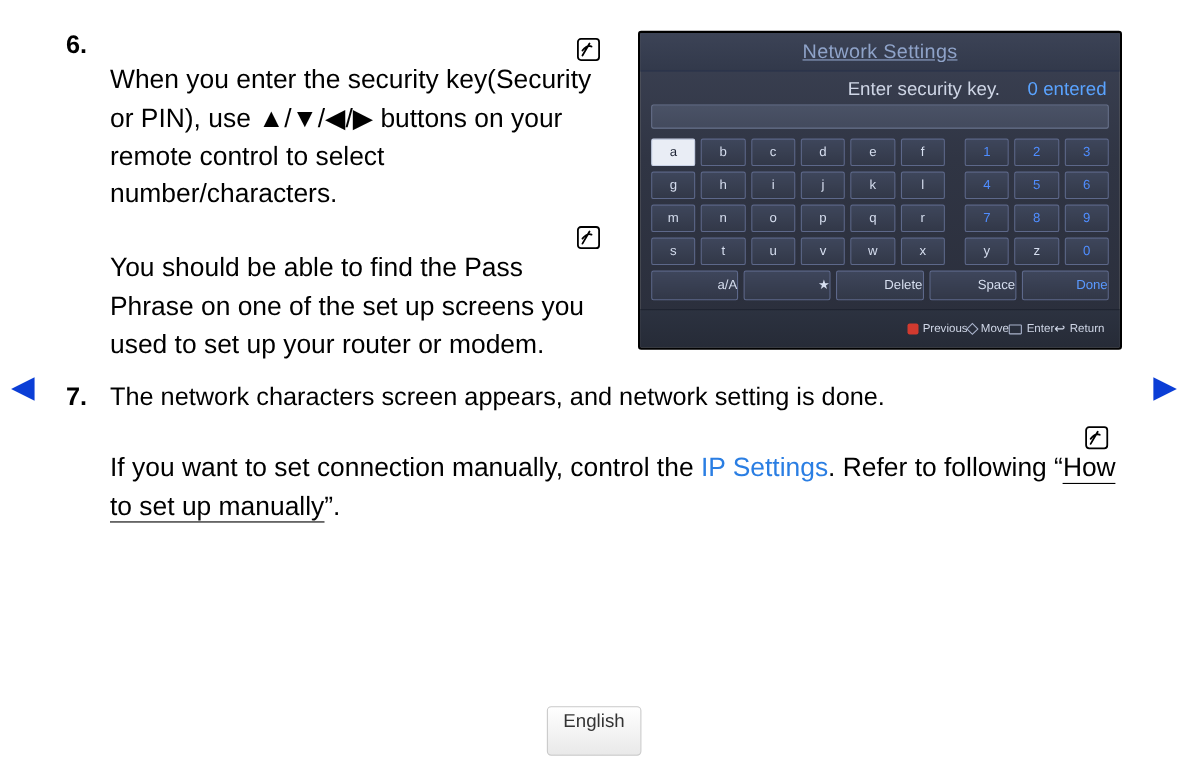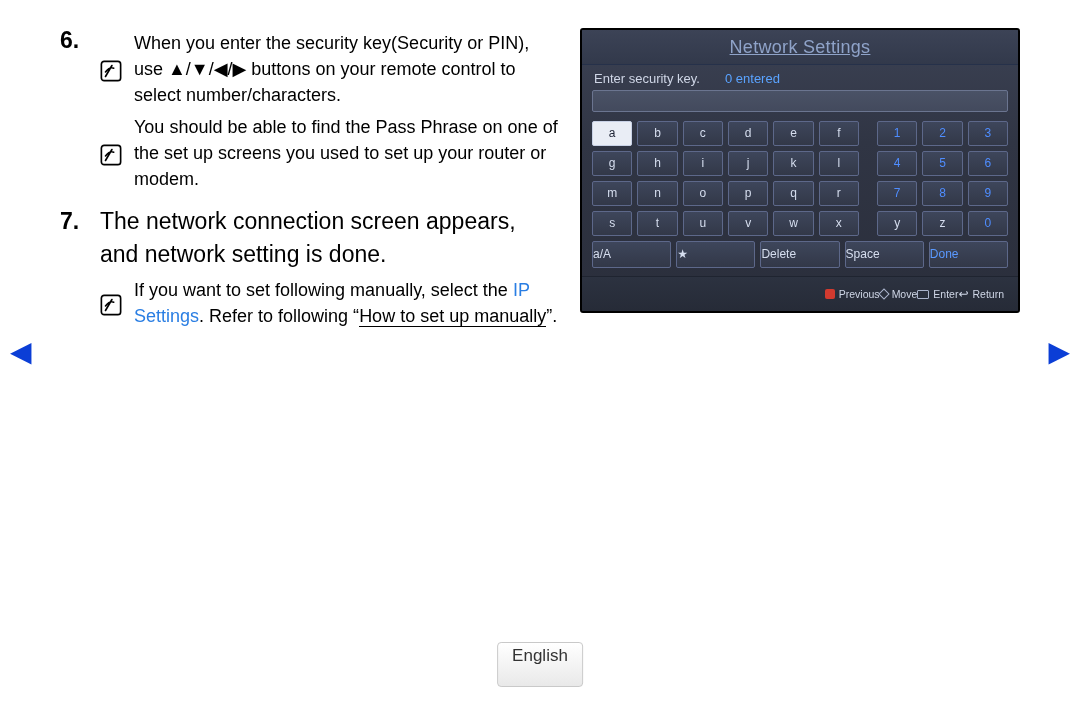--- a/index.html
+++ b/index.html
@@ -28,24 +28,25 @@
   .step-num {
     min-width: 40px;
     font-weight: 600;
   }
   .step-body { flex: 1; font-weight: 400; }
   .step-body p { margin: 0 0 4px 0; }
   .blue { color: #2a7ee3; font-weight: 400; }
   .notes { margin-top: 6px; }
   .note-row {
     display: flex;
-    align-items: center;
-    font-size: 18px;
+    align-items: flex-end;
+    font-size: 24px;
     line-height: 1.45;
     margin-bottom: 6px;
+    flex-direction: column;
   }
   .note-icon {
     min-width: 34px;
     display: flex; align-items: flex-start; justify-content: flex-start;
     padding-top: 4px;
   }
   .note-icon svg { width: 22px; height: 22px; }
   .note-text { flex: 1; }
   .underline { border-bottom: 1px solid #000; }
   .arrows { }
@@ -87,22 +88,22 @@
     font-size: 18px;
     color: #8fa3c9;
     padding: 7px 12px 6px;
     background: linear-gradient(#3c4356,#32394b);
     border-bottom: 1px solid #26314a;
     letter-spacing: .3px;
     text-decoration: underline;
   }
   .shot-inner { padding: 6px 10px 8px; }
   .shot-row1 {
-    display: flex; justify-content: flex-start;
-    font-size: 13px;
+    display: flex; justify-content: flex-end;
+    font-size: 17px;
     color: #cfd6e6;
     padding: 0 2px 4px;
   }
   .entered { color: #5aa3ff; padding-left: 25px; }
   .input-box {
     height: 22px;
     background: linear-gradient(#4a5266,#434a5d);
     border: 1px solid #6b7590;
     border-radius: 2px;
     margin-bottom: 9px;
@@ -123,20 +124,21 @@
   }
   .k-hl { background: #e9edf5; color: #1d2334; border-color: #c9d2e6; }
   .k-num { color: #4f8dff; }
   .spacer { visibility: hidden; border: none; background: none; }
   .kb-bot {
     display: grid;
     grid-template-columns: 1fr 1fr 1fr 1fr 1fr;
     gap: 5px;
     margin-top: 5px;
     font-size: 12px;
+    text-align: right;
   }
   .kb-bot .k { padding: 5px 0 6px; }
   .k-done { color: #5a99ff; }
   .shot-foot {
     display: flex;
     justify-content: flex-end;
     padding: 10px 14px 10px;
     font-size: 10.5px;
     color: #cfd6e6;
     background: linear-gradient(#2c3240,#262b37);
@@ -258,30 +260,30 @@
                 </svg>
               </div>
               <div class="note-text"><span>You should be able to find the Pass Phrase on one of the set up screens you used to set up your router or modem.</span></div>
             </div>
           </div>
         </div>
       </li>
       <li class="step">
         <div class="step-num">7.</div>
         <div class="step-body">
-          <p><span>The network connection screen appears, and network setting is done.</span></p>
+          <p><span>The network characters screen appears, and network setting is done.</span></p>
           <div class="notes">
             <div class="note-row">
               <div class="note-icon">
                 <svg viewBox="0 0 24 24">
                   <rect x="1.5" y="1.5" width="21" height="21" rx="3" fill="none" stroke="#000" stroke-width="1.8"></rect>
                   <path d="M6 18 L13 6 M6 13 Q11 7 15 9" fill="none" stroke="#000" stroke-width="1.8" stroke-linecap="round"></path>
                 </svg>
               </div>
-              <div class="note-text"><span>If you want to set following manually, select the </span><span class="blue">IP Settings</span><span>. Refer to following “</span><span class="underline">How to set up manually</span><span>”.</span></div>
+              <div class="note-text"><span>If you want to set connection manually, control the </span><span class="blue">IP Settings</span><span>. Refer to following “</span><span class="underline">How to set up manually</span><span>”.</span></div>
             </div>
           </div>
         </div>
       </li>
     </ol>
 
   <div style="clear:both"></div>
 </div>
 
 <div class="footer-lang">English</div>

